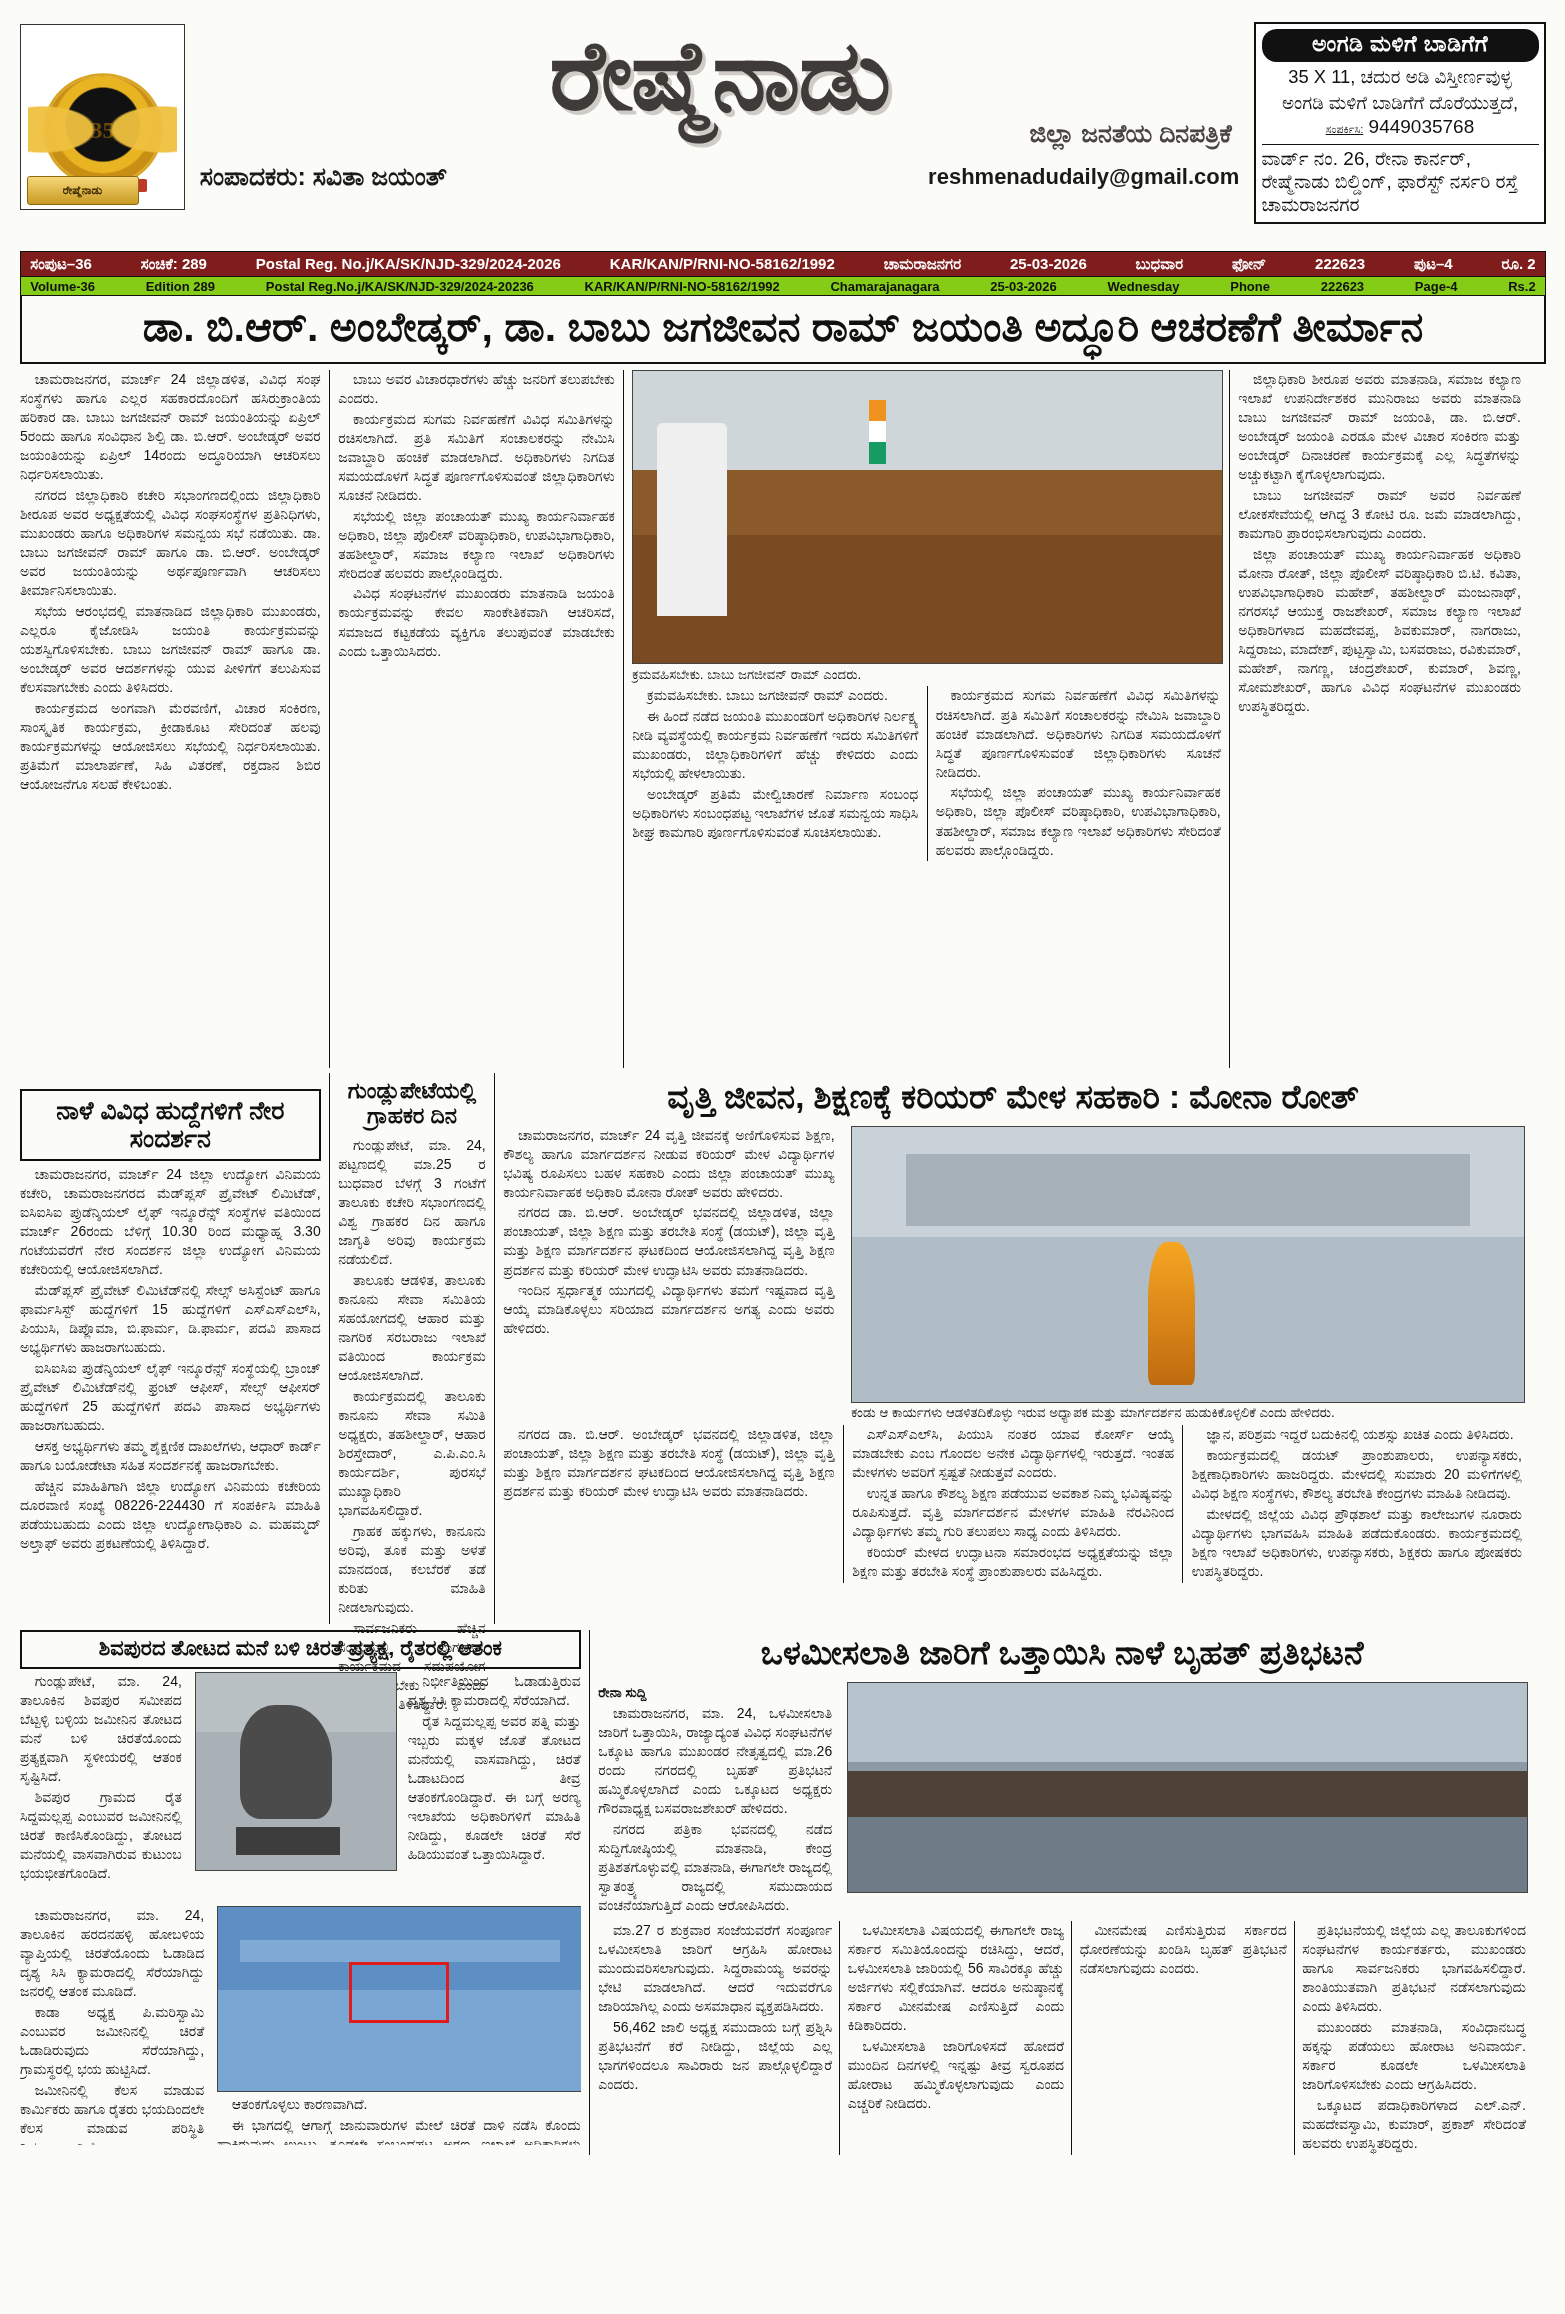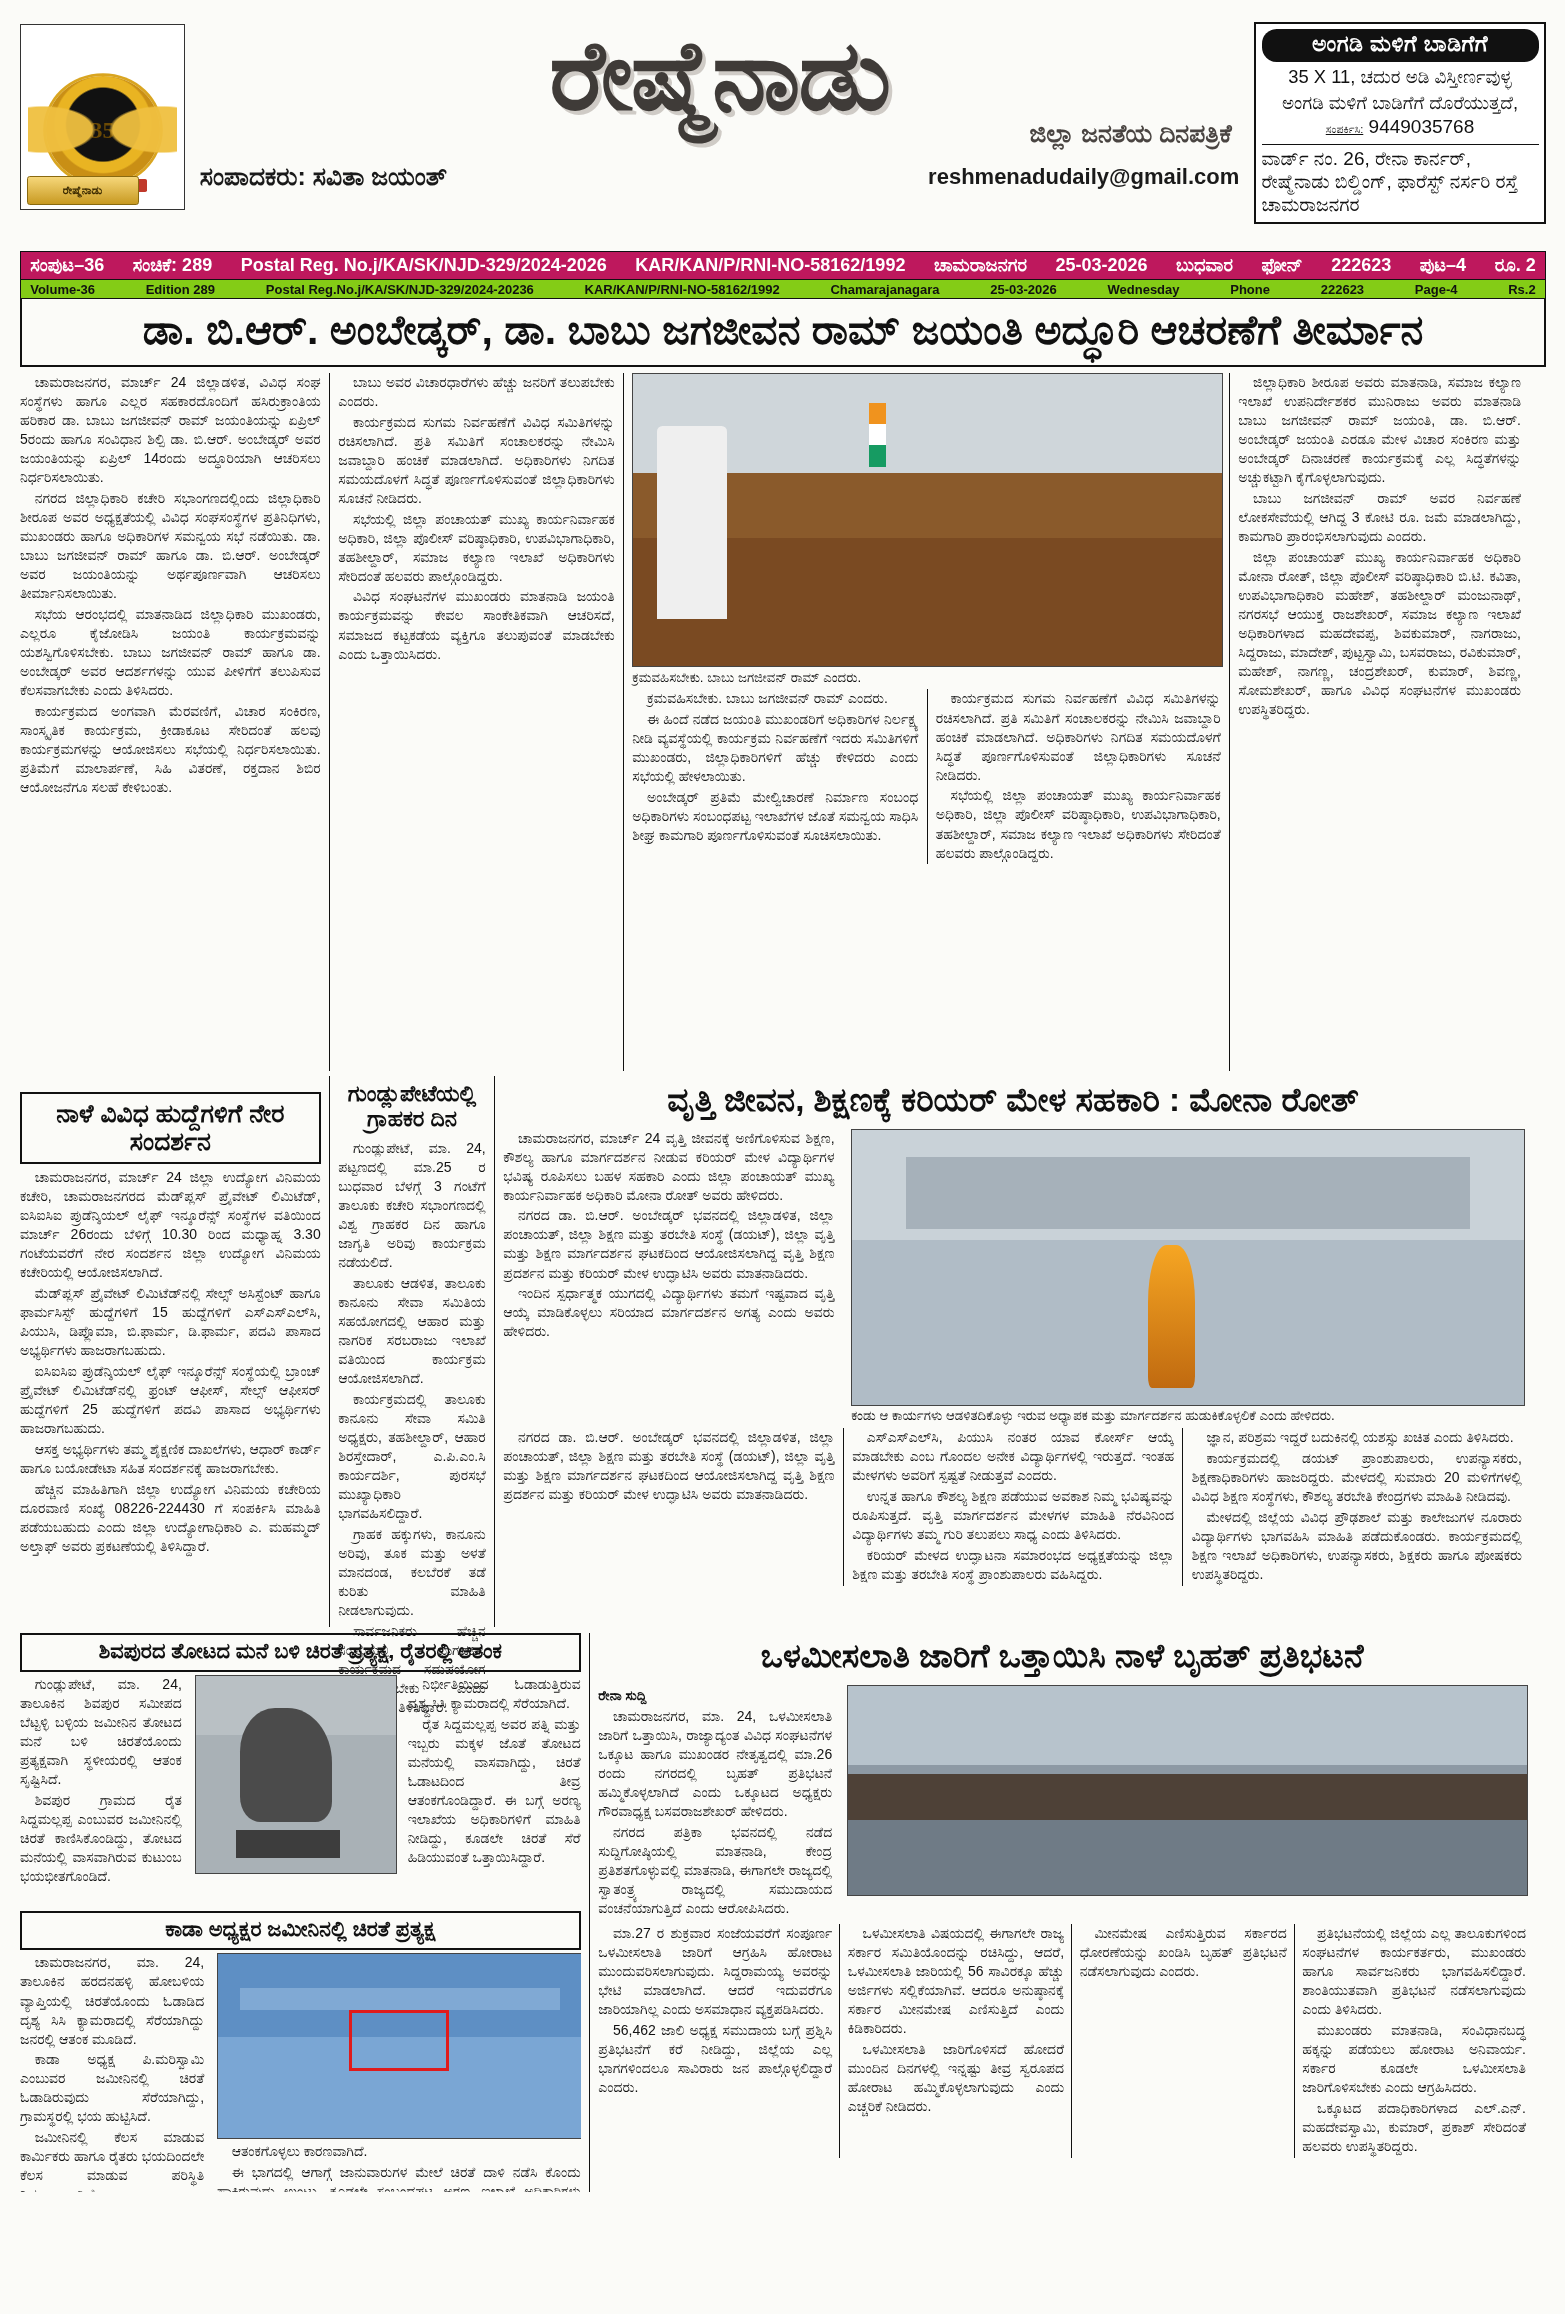--- a/index.html
+++ b/index.html
@@ -51,21 +51,21 @@
   }
   .ad-head{background:#111;color:#fff;border-radius:14.7px;font-size:22px;font-weight:bold;
      text-align:center;padding:2.8px 0 4.6px 0;letter-spacing:0.5px;}
   .ad-line{font-size:18.4px;text-align:center;line-height:1.22;margin-top:3.7px;color:#111;}
   .ad-contact{font-size:19px;text-align:center;margin-top:1.8px;}
   .ad-contact u{font-size:11px;}
   .ad-rule{border-top:1.8px solid #111;margin:5.5px 0 3.7px 0;}
   .ad-addr{font-size:19px;line-height:1.2;}
 
   
-  .bar-kn{background:#be185d;color:#fff;border:0.9px solid #111;font-size:18px;
+  .bar-kn{background:#7f1d1d;color:#fff;border:0.9px solid #111;font-size:15px;
      display:flex;justify-content:space-between;align-items:center;padding:2.8px 9.2px;margin-top:3.7px;font-weight:bold;}
   .bar-en{background:#84cc16;color:#111;border:1.8px solid #111;border-top:none;font-size:13px;font-weight:bold;
      display:flex;justify-content:space-between;padding:1.8px 9.2px;}
   .bar-kn span,.bar-en span{white-space:nowrap;}
 
   
   .lead-head{
     border:2.8px solid #111;border-top:none;text-align:center;
     font-size:41px;font-weight:bold;line-height:1.16;padding:7.3px 5.5px 11px 5.5px;color:#111;
   }
@@ -288,21 +288,20 @@
         </div>
         <div style="width:38%;padding:0 6.4px;box-sizing:border-box;">
           <div class="figure ph-leopard" style="width:100%;height:197px;"></div>
         </div>
         <div style="width:32%;padding-left:6.4px;box-sizing:border-box;">
           <p>ನಿರ್ಭೀತಿಯಿಂದ ಓಡಾಡುತ್ತಿರುವ ದೃಶ್ಯ ಸಿಸಿ ಕ್ಯಾಮರಾದಲ್ಲಿ ಸೆರೆಯಾಗಿದೆ.</p>
           <p>ರೈತ ಸಿದ್ದಮಲ್ಲಪ್ಪ ಅವರ ಪತ್ನಿ ಮತ್ತು ಇಬ್ಬರು ಮಕ್ಕಳ ಜೊತೆ ತೋಟದ ಮನೆಯಲ್ಲಿ ವಾಸವಾಗಿದ್ದು, ಚಿರತೆ ಓಡಾಟದಿಂದ ತೀವ್ರ ಆತಂಕಗೊಂಡಿದ್ದಾರೆ. ಈ ಬಗ್ಗೆ ಅರಣ್ಯ ಇಲಾಖೆಯ ಅಧಿಕಾರಿಗಳಿಗೆ ಮಾಹಿತಿ ನೀಡಿದ್ದು, ಕೂಡಲೇ ಚಿರತೆ ಸೆರೆ ಹಿಡಿಯುವಂತೆ ಒತ್ತಾಯಿಸಿದ್ದಾರೆ.</p>
         </div>
       </div>
 
-      <div class="sub-head sm" style="margin-top:5.5px;">ಕಾಡಾ ಅಧ್ಯಕ್ಷರ ಜಮೀನಿನಲ್ಲಿ ಚಿರತೆ ಪ್ರತ್ಯಕ್ಷ</div>
       <div style="display:flex;gap:0;margin-top:3.7px;height:239px;overflow:hidden;">
         <div style="width:34%;padding-right:6.4px;box-sizing:border-box;">
           <p>ಚಾಮರಾಜನಗರ, ಮಾ. 24, ತಾಲೂಕಿನ ಹರದನಹಳ್ಳಿ ಹೋಬಳಿಯ ವ್ಯಾಪ್ತಿಯಲ್ಲಿ ಚಿರತೆಯೊಂದು ಓಡಾಡಿದ ದೃಶ್ಯ ಸಿಸಿ ಕ್ಯಾಮರಾದಲ್ಲಿ ಸೆರೆಯಾಗಿದ್ದು ಜನರಲ್ಲಿ ಆತಂಕ ಮೂಡಿದೆ.</p>
           <p>ಕಾಡಾ ಅಧ್ಯಕ್ಷ ಪಿ.ಮರಿಸ್ವಾಮಿ ಎಂಬುವರ ಜಮೀನಿನಲ್ಲಿ ಚಿರತೆ ಓಡಾಡಿರುವುದು ಸೆರೆಯಾಗಿದ್ದು, ಗ್ರಾಮಸ್ಥರಲ್ಲಿ ಭಯ ಹುಟ್ಟಿಸಿದೆ.</p>
           <p>ಜಮೀನಿನಲ್ಲಿ ಕೆಲಸ ಮಾಡುವ ಕಾರ್ಮಿಕರು ಹಾಗೂ ರೈತರು ಭಯದಿಂದಲೇ ಕೆಲಸ ಮಾಡುವ ಪರಿಸ್ಥಿತಿ ನಿರ್ಮಾಣವಾಗಿದೆ.</p>
         </div>
         <div style="width:66%;padding-left:6.4px;box-sizing:border-box;">
           <div class="figure ph-night" style="width:100%;height:184px;">
             <div class="ph-redbox"></div>
           </div>

